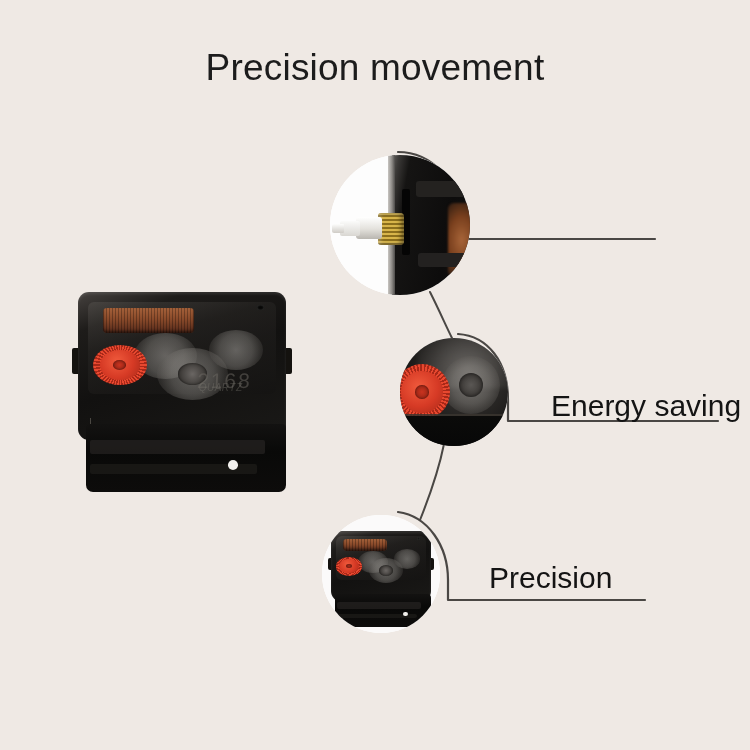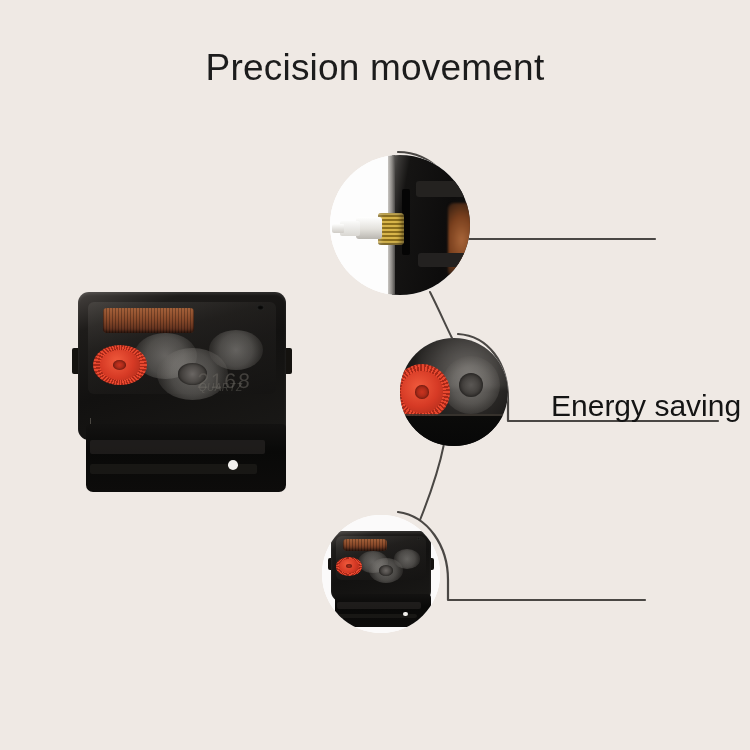--- a/index.html
+++ b/index.html
@@ -512,14 +512,15 @@
         <div class="mv-gear-grey hub" style="left:38%;top:38%;width:34%;height:35%;"></div>
         <div class="mv-gear-grey" style="left:63%;top:26%;width:26%;height:27%;"></div>
         <div class="gear-red" style="left:5%;top:36%;width:26%;height:27%;"></div>
       </div>
       <div class="mv-base"></div>
       <div class="mv-base-groove"></div>
       <div class="mv-base-groove2"></div>
       <div class="mv-white-dot"></div>
     </div>
   </div>
+  <div class="callout-label" id="label-precision">Precision</div>
 
 </div>
 
 </body></html>

